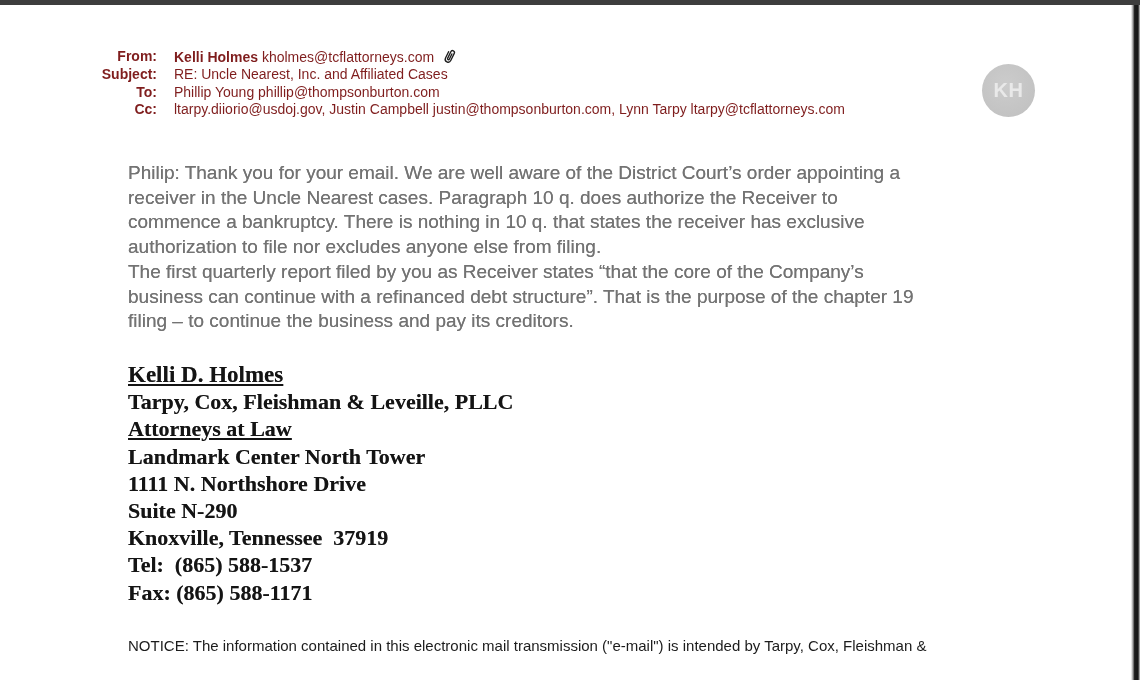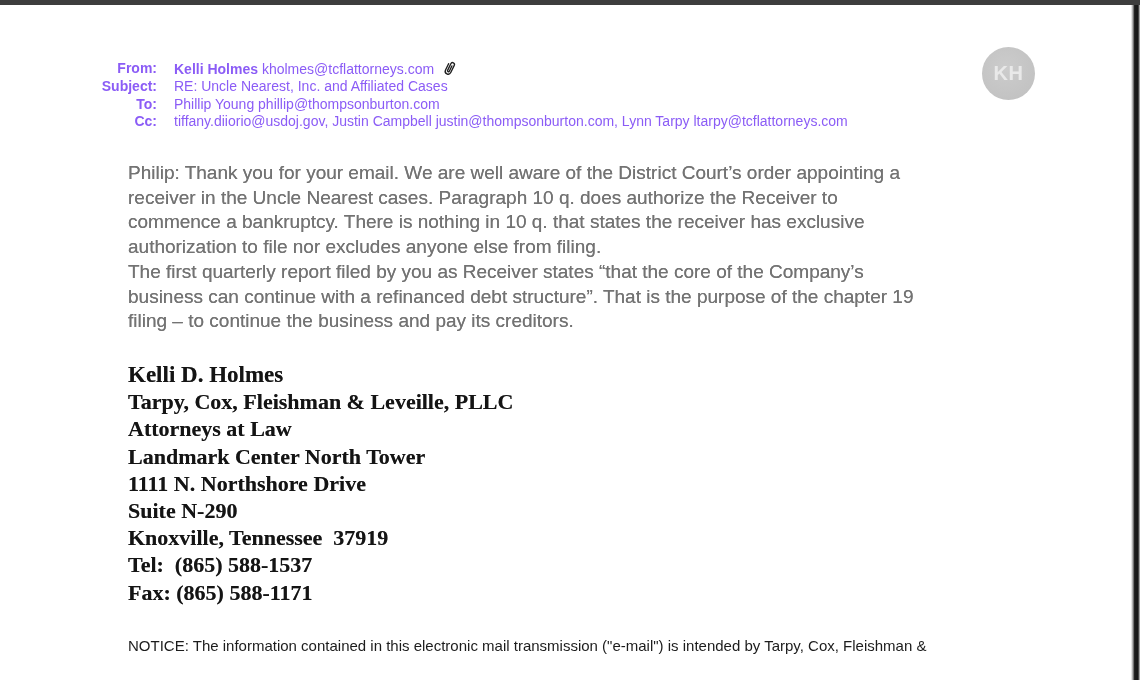--- a/index.html
+++ b/index.html
@@ -27,41 +27,41 @@
     position: absolute;
     top: 0; right: 0;
     width: 9px; height: 100%;
     background: linear-gradient(90deg, #ffffff 0%, #9a9a9a 22%, #1c1c1c 40%, #171717 78%, #d2d2d2 100%);
     z-index: 4;
   }
 
   
   .email-header {
     position: absolute;
-    left: 90px; top: 60px;
+    left: 90px; top: 48px;
     font-size: 14px;
     line-height: 17.4px;
-    color: #8b5cf6;
+    color: #7f1d1d;
   }
   .hrow { display: flex; white-space: pre; }
   .hlabel {
     display: inline-block;
     width: 67px;
     text-align: right;
     font-weight: bold;
     flex: 0 0 67px;
   }
   .hvalue { margin-left: 17px; }
   .hname { font-weight: bold; }
   .clip-icon { margin-left: 8px; vertical-align: -3px; }
 
   
   .avatar {
     position: absolute;
-    left: 982px; top: 47px;
+    left: 982px; top: 64px;
     width: 53px; height: 53px;
     border-radius: 50%;
     background: radial-gradient(circle at 45% 40%, #cccccc 0%, #c3c3c3 70%, #bdbdbd 100%);
     display: flex;
     align-items: center;
     justify-content: center;
   }
   .avatar-initials {
     color: #e9e9e9;
     font-weight: bold;
@@ -84,21 +84,21 @@
   .signature {
     position: absolute;
     left: 128px; top: 361px;
     font-family: "Liberation Serif", serif;
     font-size: 22px;
     line-height: 27.2px;
     color: #141414;
     text-shadow: 0 0 0.3px rgba(0,0,0,0.5);
   }
   .sig-line { white-space: pre; font-weight: bold; }
-  .sig-bold { font-weight: bold; }
+  .sig-bold { font-weight: bold; text-decoration: underline; }
   .sig-name { font-size: 23px; }
 
   
   .notice {
     position: absolute;
     left: 128px; top: 636px;
     width: 960px;
     font-size: 15px;
     line-height: 19px;
     color: #1c1c1c;
@@ -125,21 +125,21 @@
     <div class="hrow">
       <span class="hlabel">Subject:</span>
       <span class="hvalue">RE: Uncle Nearest, Inc. and Affiliated Cases</span>
     </div>
     <div class="hrow">
       <span class="hlabel">To:</span>
       <span class="hvalue">Phillip Young phillip@thompsonburton.com</span>
     </div>
     <div class="hrow">
       <span class="hlabel">Cc:</span>
-      <span class="hvalue">tiffany.diiorio@usdoj.gov, Justin Campbell justin@thompsonburton.com, Lynn Tarpy ltarpy@tcflattorneys.com</span>
+      <span class="hvalue">ltarpy.diiorio@usdoj.gov, Justin Campbell justin@thompsonburton.com, Lynn Tarpy ltarpy@tcflattorneys.com</span>
     </div>
   </div>
 
   <div class="avatar">
     <span class="avatar-initials">KH</span>
   </div>
 
   <div class="email-body">
     <div class="para">Philip: Thank you for your email. We are well aware of the District Court’s order appointing a
 receiver in the Uncle Nearest cases. Paragraph 10 q. does authorize the Receiver to

